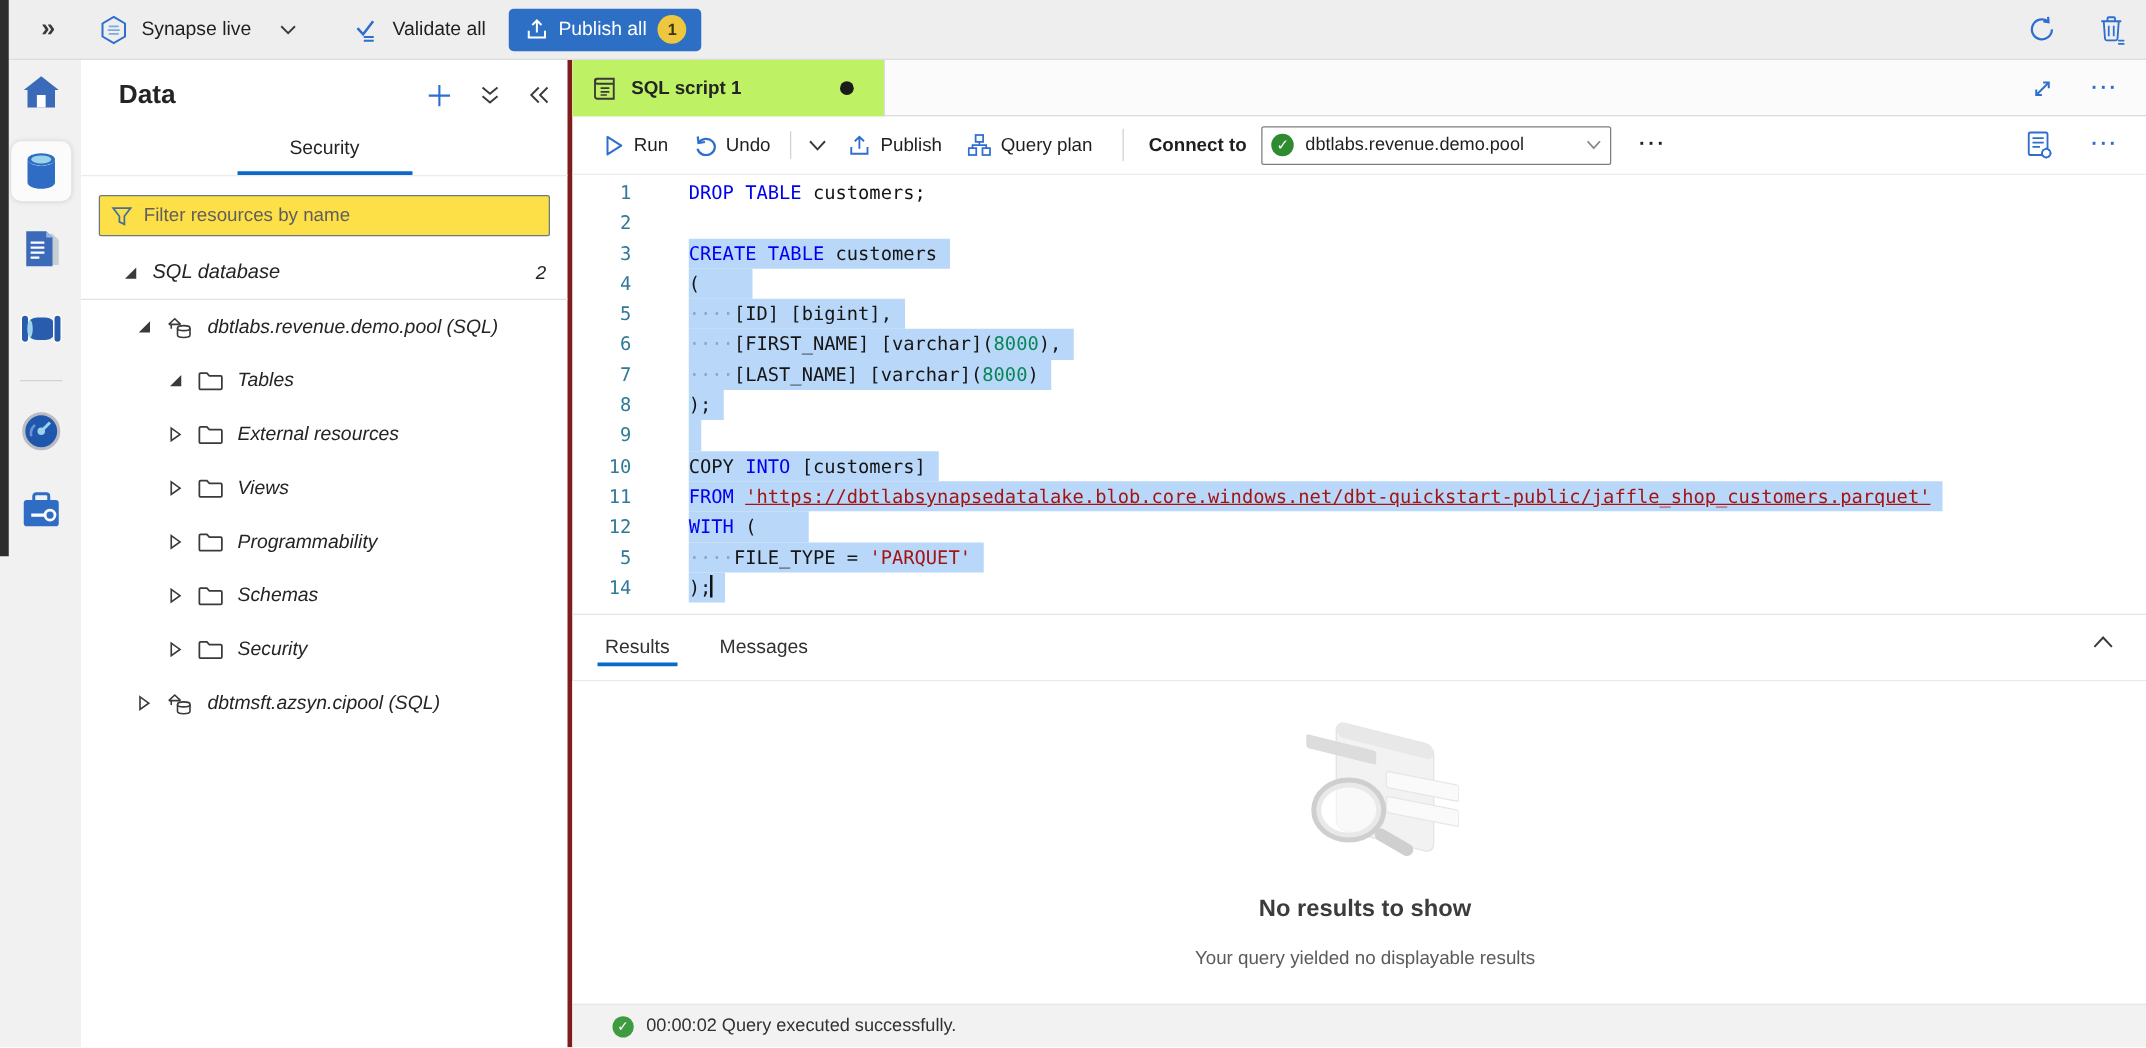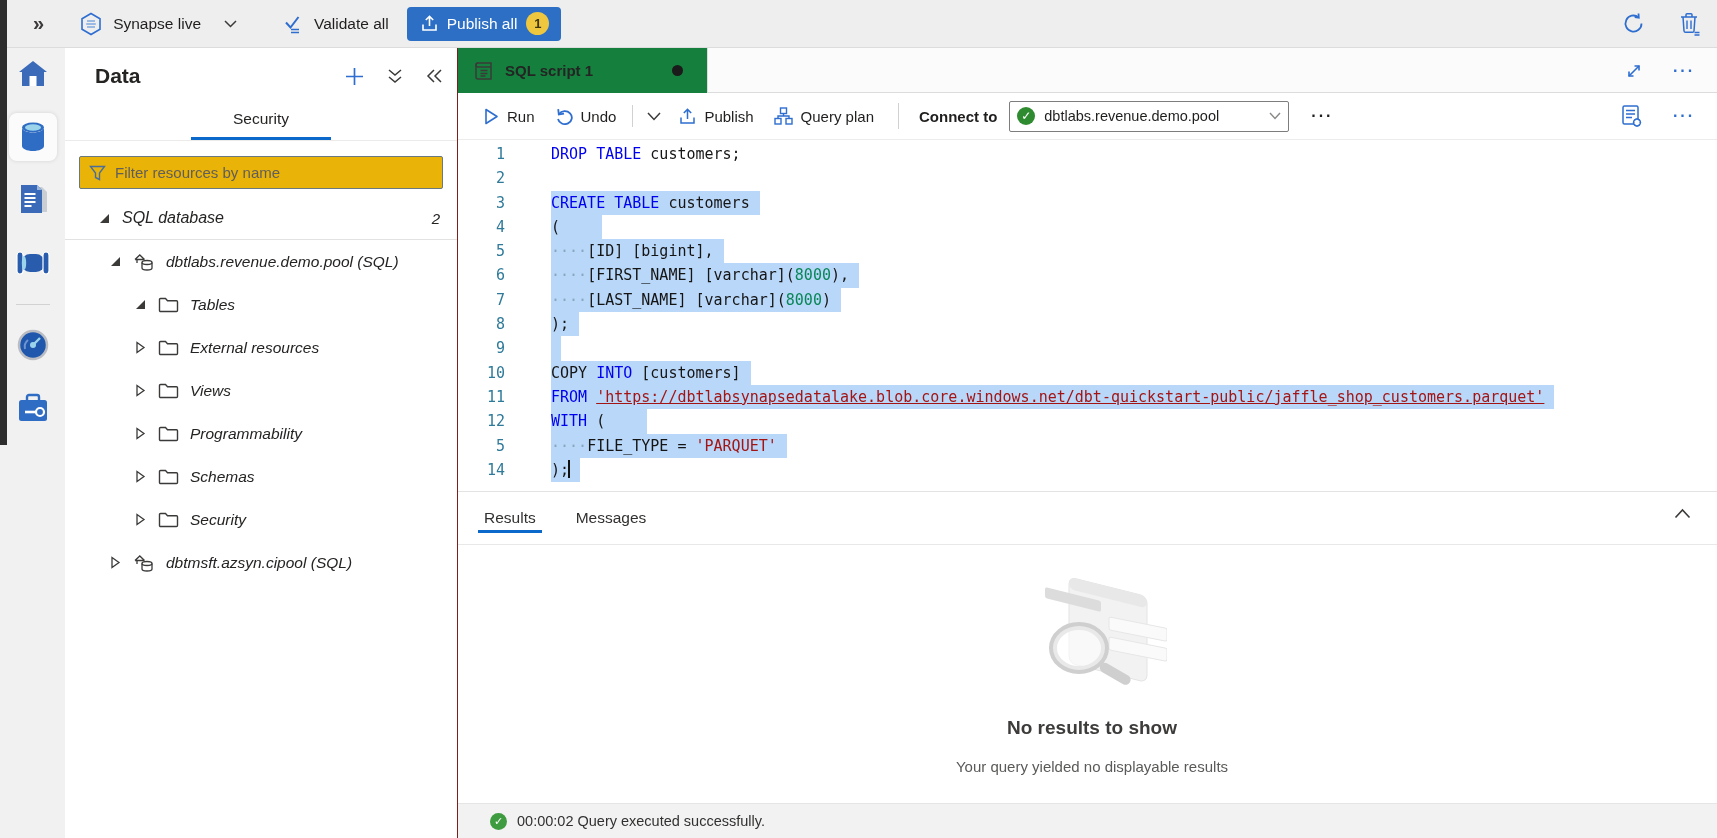--- a/index.html
+++ b/index.html
@@ -27,47 +27,47 @@
   
   .rail { position:absolute; left:0; top:48px; width:65px; height:790px; background:#f1f1f1;
           display:flex; flex-direction:column; align-items:center; padding-top:2px; }
   .rail-item { width:48px; height:48px; display:flex; align-items:center; justify-content:center;
                border-radius:8px; margin-bottom:15px; cursor:pointer; }
   .rail-item.active { background:#fbfbfb; box-shadow:0 0 4px rgba(0,0,0,.12); }
   .rail-div { width:34px; border-top:1px solid #d2d2d2; margin:2px 0 16px 0; }
 
   
   .datapanel { position:absolute; left:65px; top:48px; width:393px; height:790px;
-               background:#fff; border-right:1px solid #7f1d1d; }
+               background:#fff; border-right:4px solid #7f1d1d; }
   .dp-header { display:flex; align-items:center; padding:16px 14px 8px 30px; }
   .dp-title { font-size:21px; font-weight:bold; color:#252423; }
   .dp-actions { margin-left:auto; display:flex; align-items:center; gap:22px; }
   .dp-tabs { display:flex; border-bottom:1px solid #edebe9; margin-top:4px; }
   .dp-tab { flex:1; text-align:center; padding:10px 0 12px 0; font-size:15.5px; color:#252423;
             position:relative; cursor:pointer; }
   .dp-tab.active::after { content:''; position:absolute; left:50%; transform:translateX(-50%);
             bottom:0; width:140px; height:3px; background:#0b69cb; }
   .filterbox { margin:15px 14px 6px 14px; height:33px; border:1px solid #69797e; border-radius:2px;
-            display:flex; align-items:center; padding:0 9px; gap:9px; background:#eab308; }
+            display:flex; align-items:center; padding:0 9px; gap:9px; background:#fde047; }
   .filter-ph { font-size:15px; color:#605e5c; }
   .tree { margin-top:8px; }
   .tree-row { height:43px; display:flex; align-items:center; gap:11px; cursor:pointer; font-size:15.5px; color:#252423;font-style:italic; }
   .tree-row.l0 { padding-left:32px; font-size:16px; }
   .tree-row.l1 { padding-left:43px; }
   .tree-row.l2 { padding-left:68px; }
   .tree-row.rule { border-bottom:1px solid #e4e2e0; }
   .twisty { width:14px; display:flex; justify-content:center; flex:none; }
   .tri-exp { width:0; height:0; border-bottom:9px solid #3b3a39; border-left:9px solid transparent; }
   .tree-count { margin-left:auto; margin-right:17px; font-size:15px; color:#252423; }
   .tree-label { white-space:nowrap; }
 
   
   .main { position:absolute; left:458px; top:48px; width:1259px; height:790px; background:#fff; }
   .tabrow { height:45px; background:#fbfbfb; border-bottom:1px solid #dcdcdc; position:relative; }
-  .etab { position:absolute; left:0; top:0; height:45px; width:250px; background:#15803d;
+  .etab { position:absolute; left:0; top:0; height:45px; width:250px; background:#bef264;
           border-right:1px solid #dcdcdc; display:flex; align-items:center; padding:0 16px; gap:11px;
           cursor:pointer; z-index:2; }
   .etab-title { font-size:15px; font-weight:bold; color:#242424; }
   .dirty-dot { width:11px; height:11px; border-radius:50%; background:#1b1b1b; margin-left:auto; margin-right:8px; }
   .tabrow-actions { position:absolute; right:22px; top:0; height:45px; display:flex; align-items:center; gap:30px; }
 
   .toolbar { height:47px; border-bottom:1px solid #ececec; display:flex; align-items:center;
              padding-left:16px; font-size:15px; color:#201f1e; }
   .t-btn { display:flex; align-items:center; gap:8px; padding:0 10px; height:32px; cursor:pointer; }
   .t-sep { width:1px; height:22px; background:#d1d1d1; margin:0 6px; }

